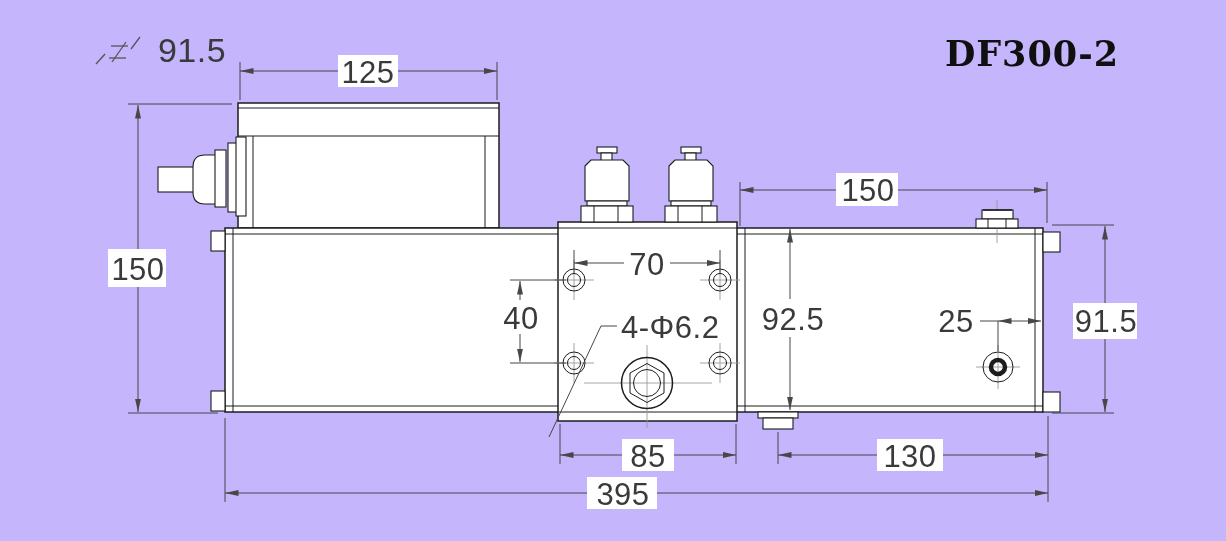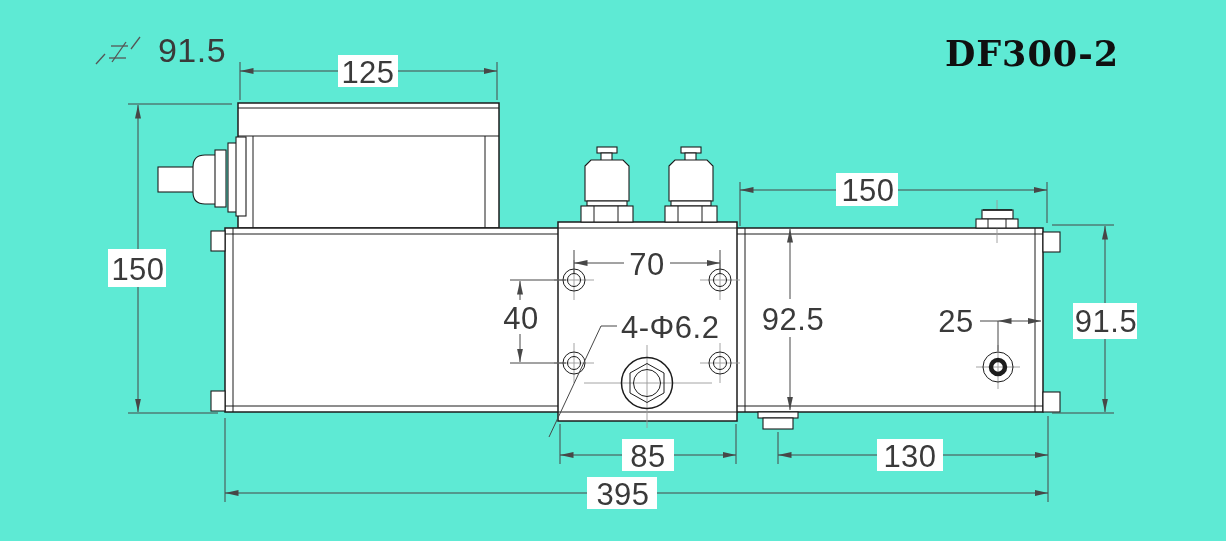--- a/index.html
+++ b/index.html
@@ -1,16 +1,16 @@
 <!DOCTYPE html>
 <html><head>
 <meta charset="utf-8">
 <style>
   html,body{margin:0;padding:0;background:#fff;}
-  .stage{position:relative;width:1226px;height:541px;background:#5eead4;overflow:hidden;
+  .stage{position:relative;width:1226px;height:541px;background:#c4b5fd;overflow:hidden;
          font-family:"Liberation Sans",sans-serif;}
   svg{position:absolute;left:0;top:0;}
   
   .ol{stroke:#1c1c1c;stroke-width:1.5;fill:none;}
   .ol2{stroke:#1c1c1c;stroke-width:1;fill:none;}
   .fw{fill:#ffffff;stroke:#1c1c1c;stroke-width:1.5;}
   .fw2{fill:#ffffff;stroke:#1c1c1c;stroke-width:1.1;}
   
   .dim{stroke:#474747;stroke-width:1;fill:none;}
   .sym{stroke:#555555;stroke-width:1.3;fill:none;}

